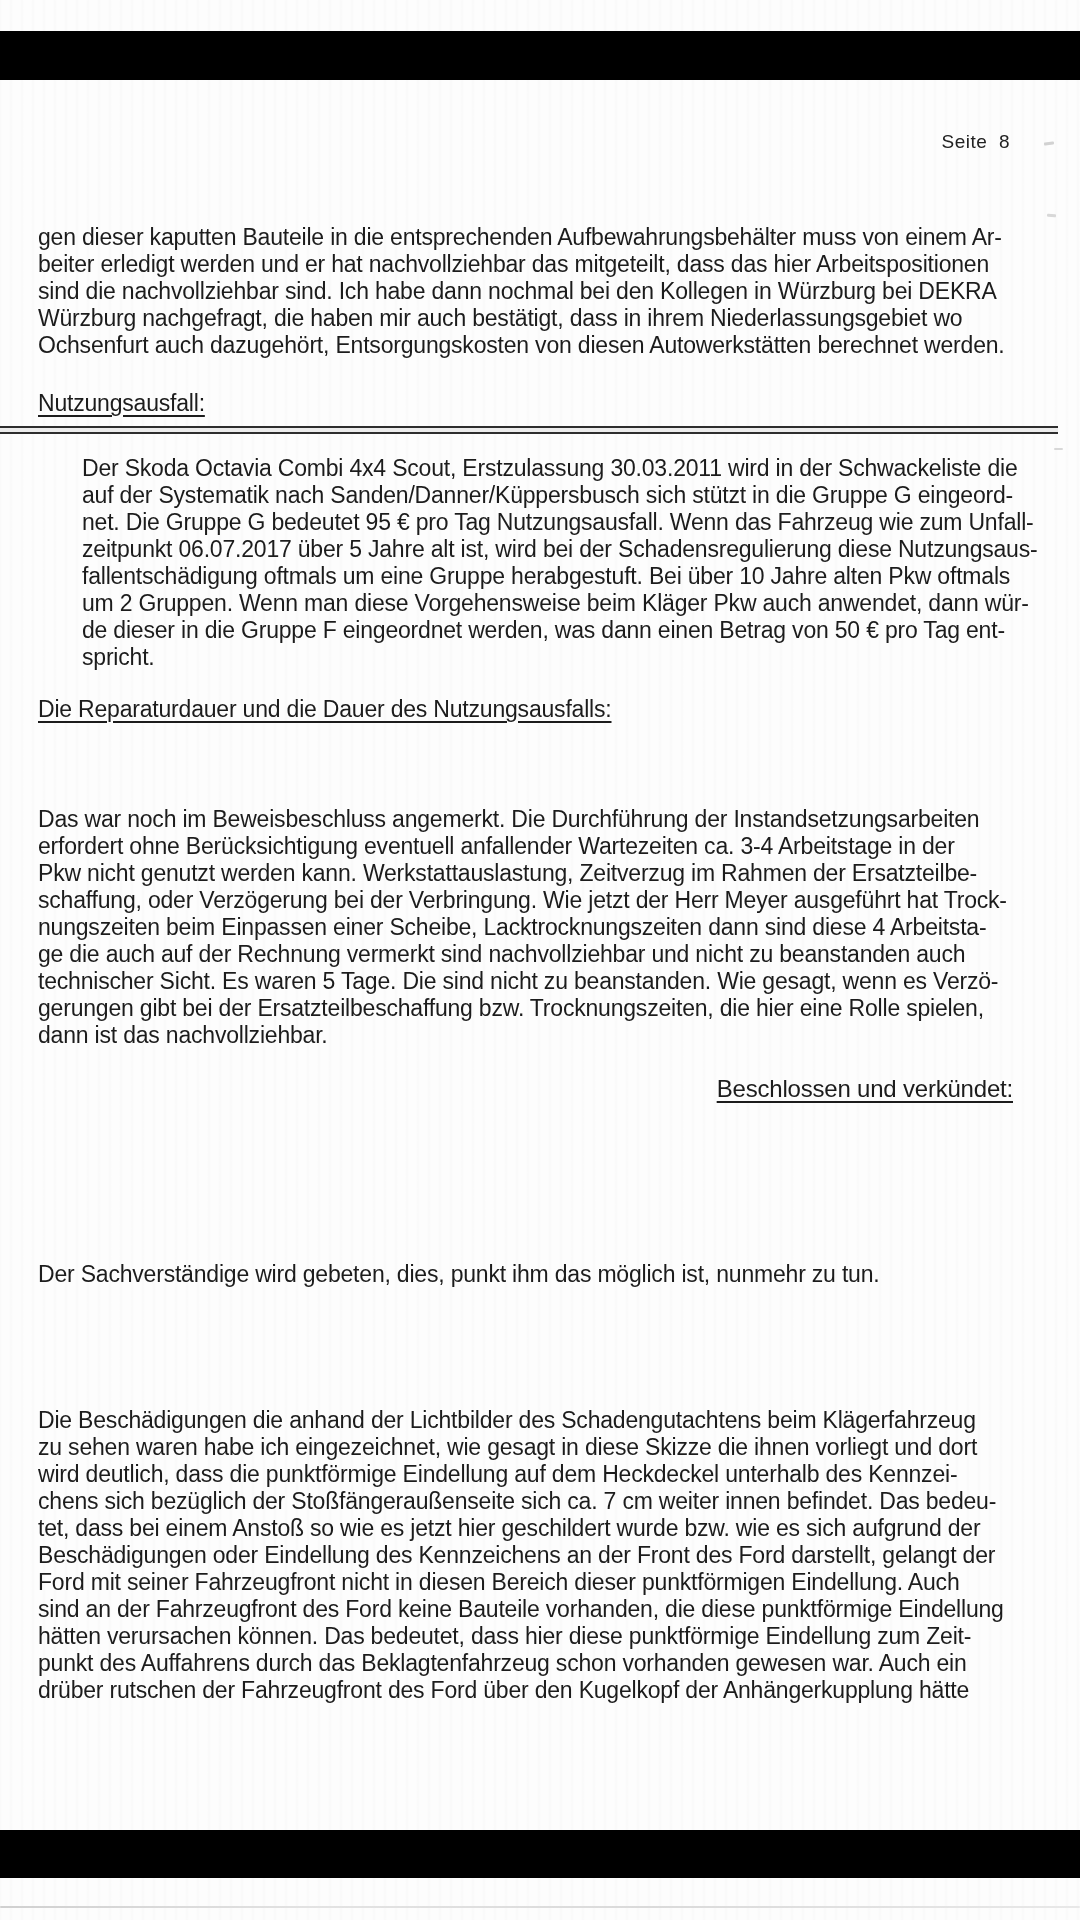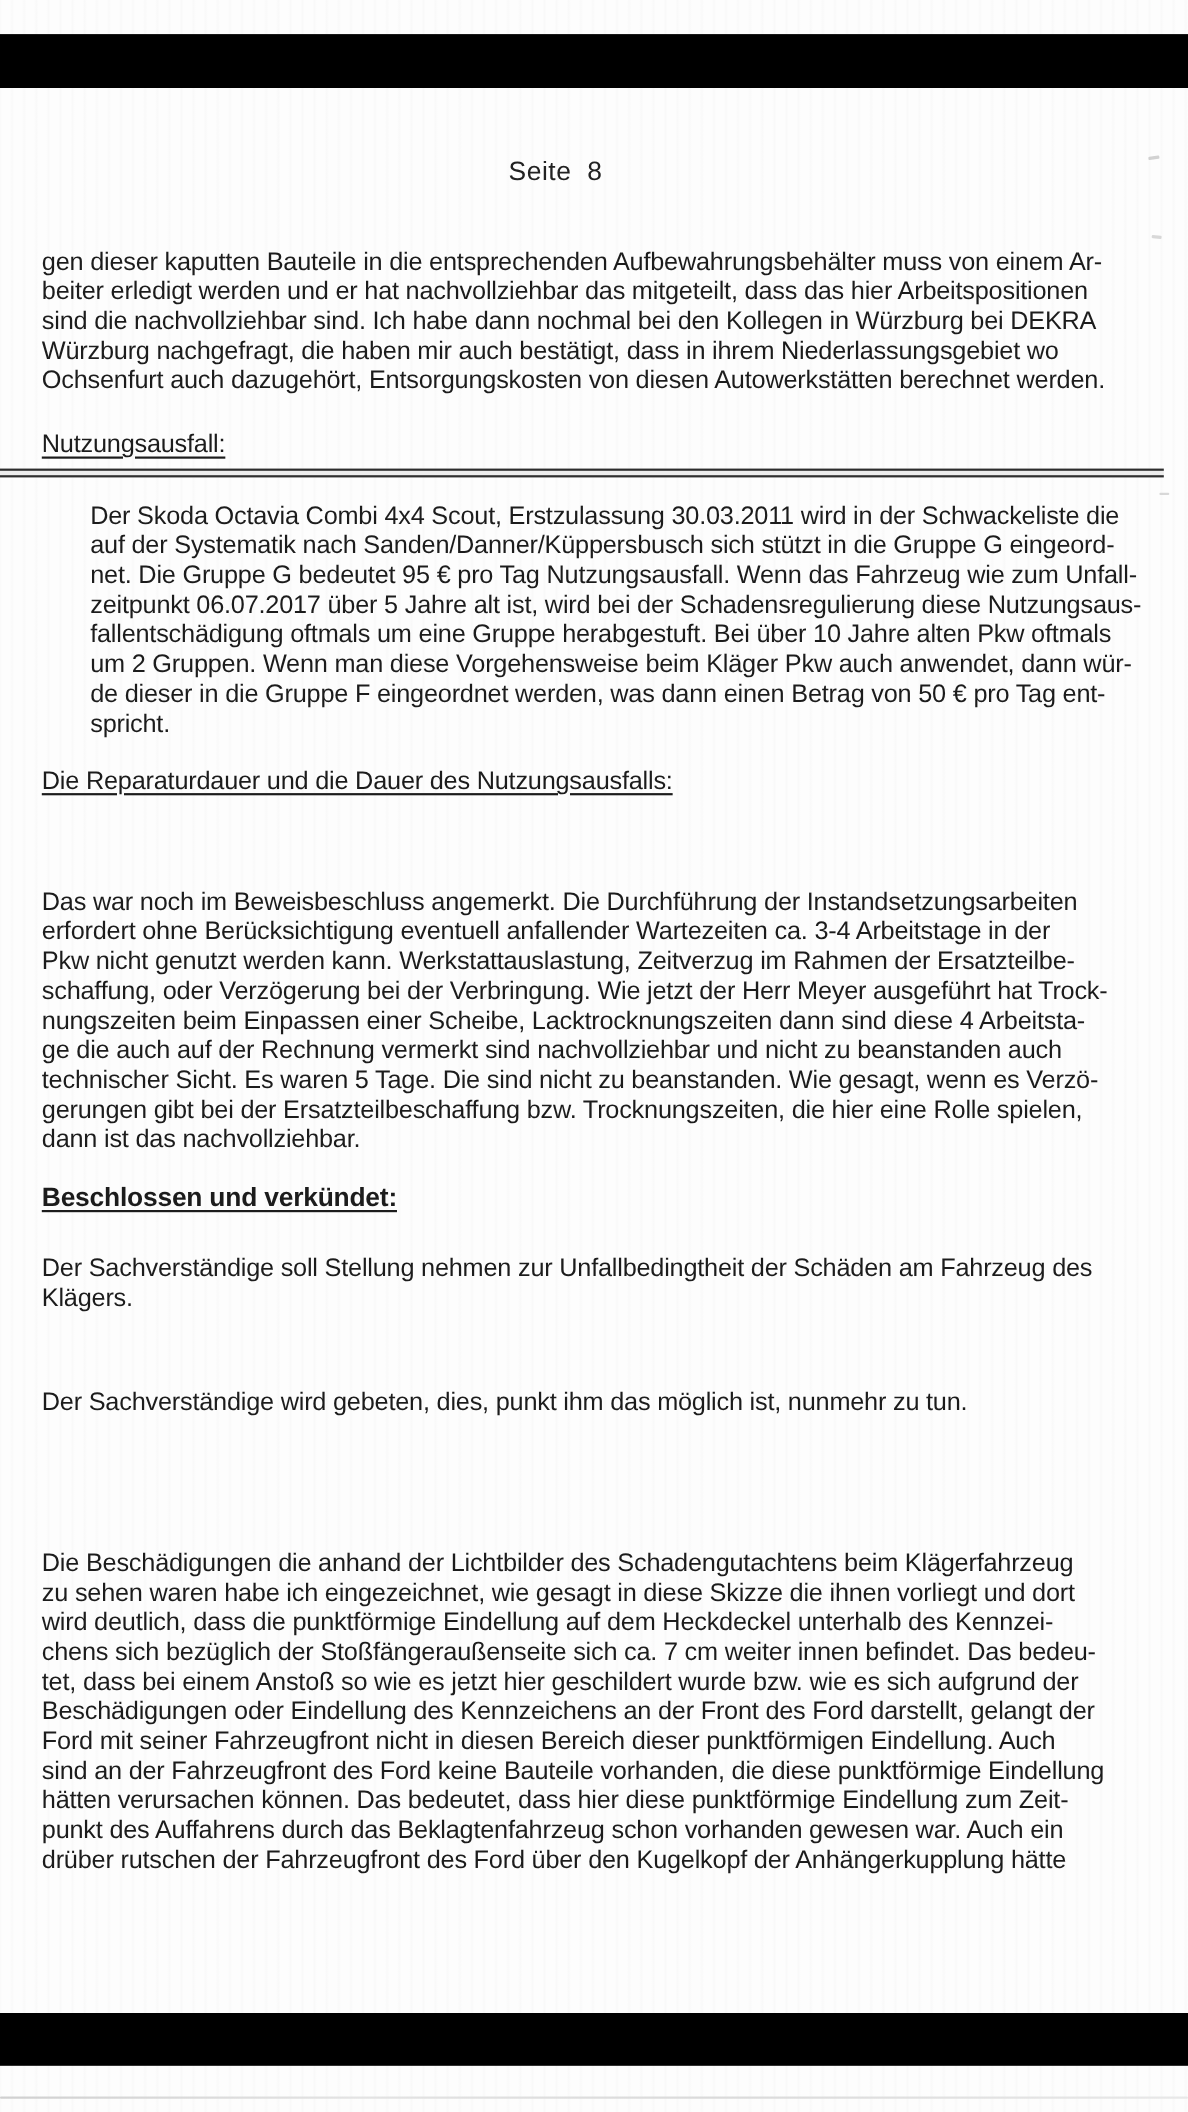--- a/index.html
+++ b/index.html
@@ -24,25 +24,25 @@
     position: absolute;
     left: 0;
     width: 1080px;
     background: #000000;
   }
   .bar-top { top: 31px; height: 49px; }
   .bar-bottom { top: 1830px; height: 48px; }
 
   .page-title {
     position: absolute;
-    top: 143px;
+    top: 131px;
     left: 0;
     width: 1010px;
-    text-align: center;
-    font-size: 24px;
+    text-align: right;
+    font-size: 19px;
     letter-spacing: 0.5px;
     white-space: pre;
     color: #222222;
   }
 
   .para, .heading {
     position: absolute;
     left: 38px;
     width: 990px;
     font-size: 23px;
@@ -52,22 +52,22 @@
     color: #1c1c1c;
   }
   .heading {
     text-decoration: underline;
     text-underline-offset: 4px;
     text-decoration-thickness: 2px;
   }
   .heading-center {
     left: 38px;
     width: 975px;
-    text-align: left;
-    font-weight: bold;
+    text-align: right;
+    font-weight: normal;
     font-size: 24px;
   }
   .p-intro        { top: 224px; }
   .h-nutzung      { top: 390px; }
   .divider-double {
     position: absolute;
     top: 426px;
     left: 0;
     width: 1058px;
     height: 4px;
@@ -137,22 +137,20 @@
 Pkw nicht genutzt werden kann. Werkstattauslastung, Zeitverzug im Rahmen der Ersatzteilbe-
 schaffung, oder Verzögerung bei der Verbringung. Wie jetzt der Herr Meyer ausgeführt hat Trock-
 nungszeiten beim Einpassen einer Scheibe, Lacktrocknungszeiten dann sind diese 4 Arbeitsta-
 ge die auch auf der Rechnung vermerkt sind nachvollziehbar und nicht zu beanstanden auch
 technischer Sicht. Es waren 5 Tage. Die sind nicht zu beanstanden. Wie gesagt, wenn es Verzö-
 gerungen gibt bei der Ersatzteilbeschaffung bzw. Trocknungszeiten, die hier eine Rolle spielen,
 dann ist das nachvollziehbar.</div>
 
   <div class="heading heading-center h-beschlossen">Beschlossen und verkündet:</div>
 
-  <div class="para p-stellung">Der Sachverständige soll Stellung nehmen zur Unfallbedingtheit der Schäden am Fahrzeug des
-Klägers.</div>
 
   <div class="para p-gebeten">Der Sachverständige wird gebeten, dies, punkt ihm das möglich ist, nunmehr zu tun.</div>
 
 
   <div class="para p-beschaedigung">Die Beschädigungen die anhand der Lichtbilder des Schadengutachtens beim Klägerfahrzeug
 zu sehen waren habe ich eingezeichnet, wie gesagt in diese Skizze die ihnen vorliegt und dort
 wird deutlich, dass die punktförmige Eindellung auf dem Heckdeckel unterhalb des Kennzei-
 chens sich bezüglich der Stoßfängeraußenseite sich ca. 7 cm weiter innen befindet. Das bedeu-
 tet, dass bei einem Anstoß so wie es jetzt hier geschildert wurde bzw. wie es sich aufgrund der
 Beschädigungen oder Eindellung des Kennzeichens an der Front des Ford darstellt, gelangt der

